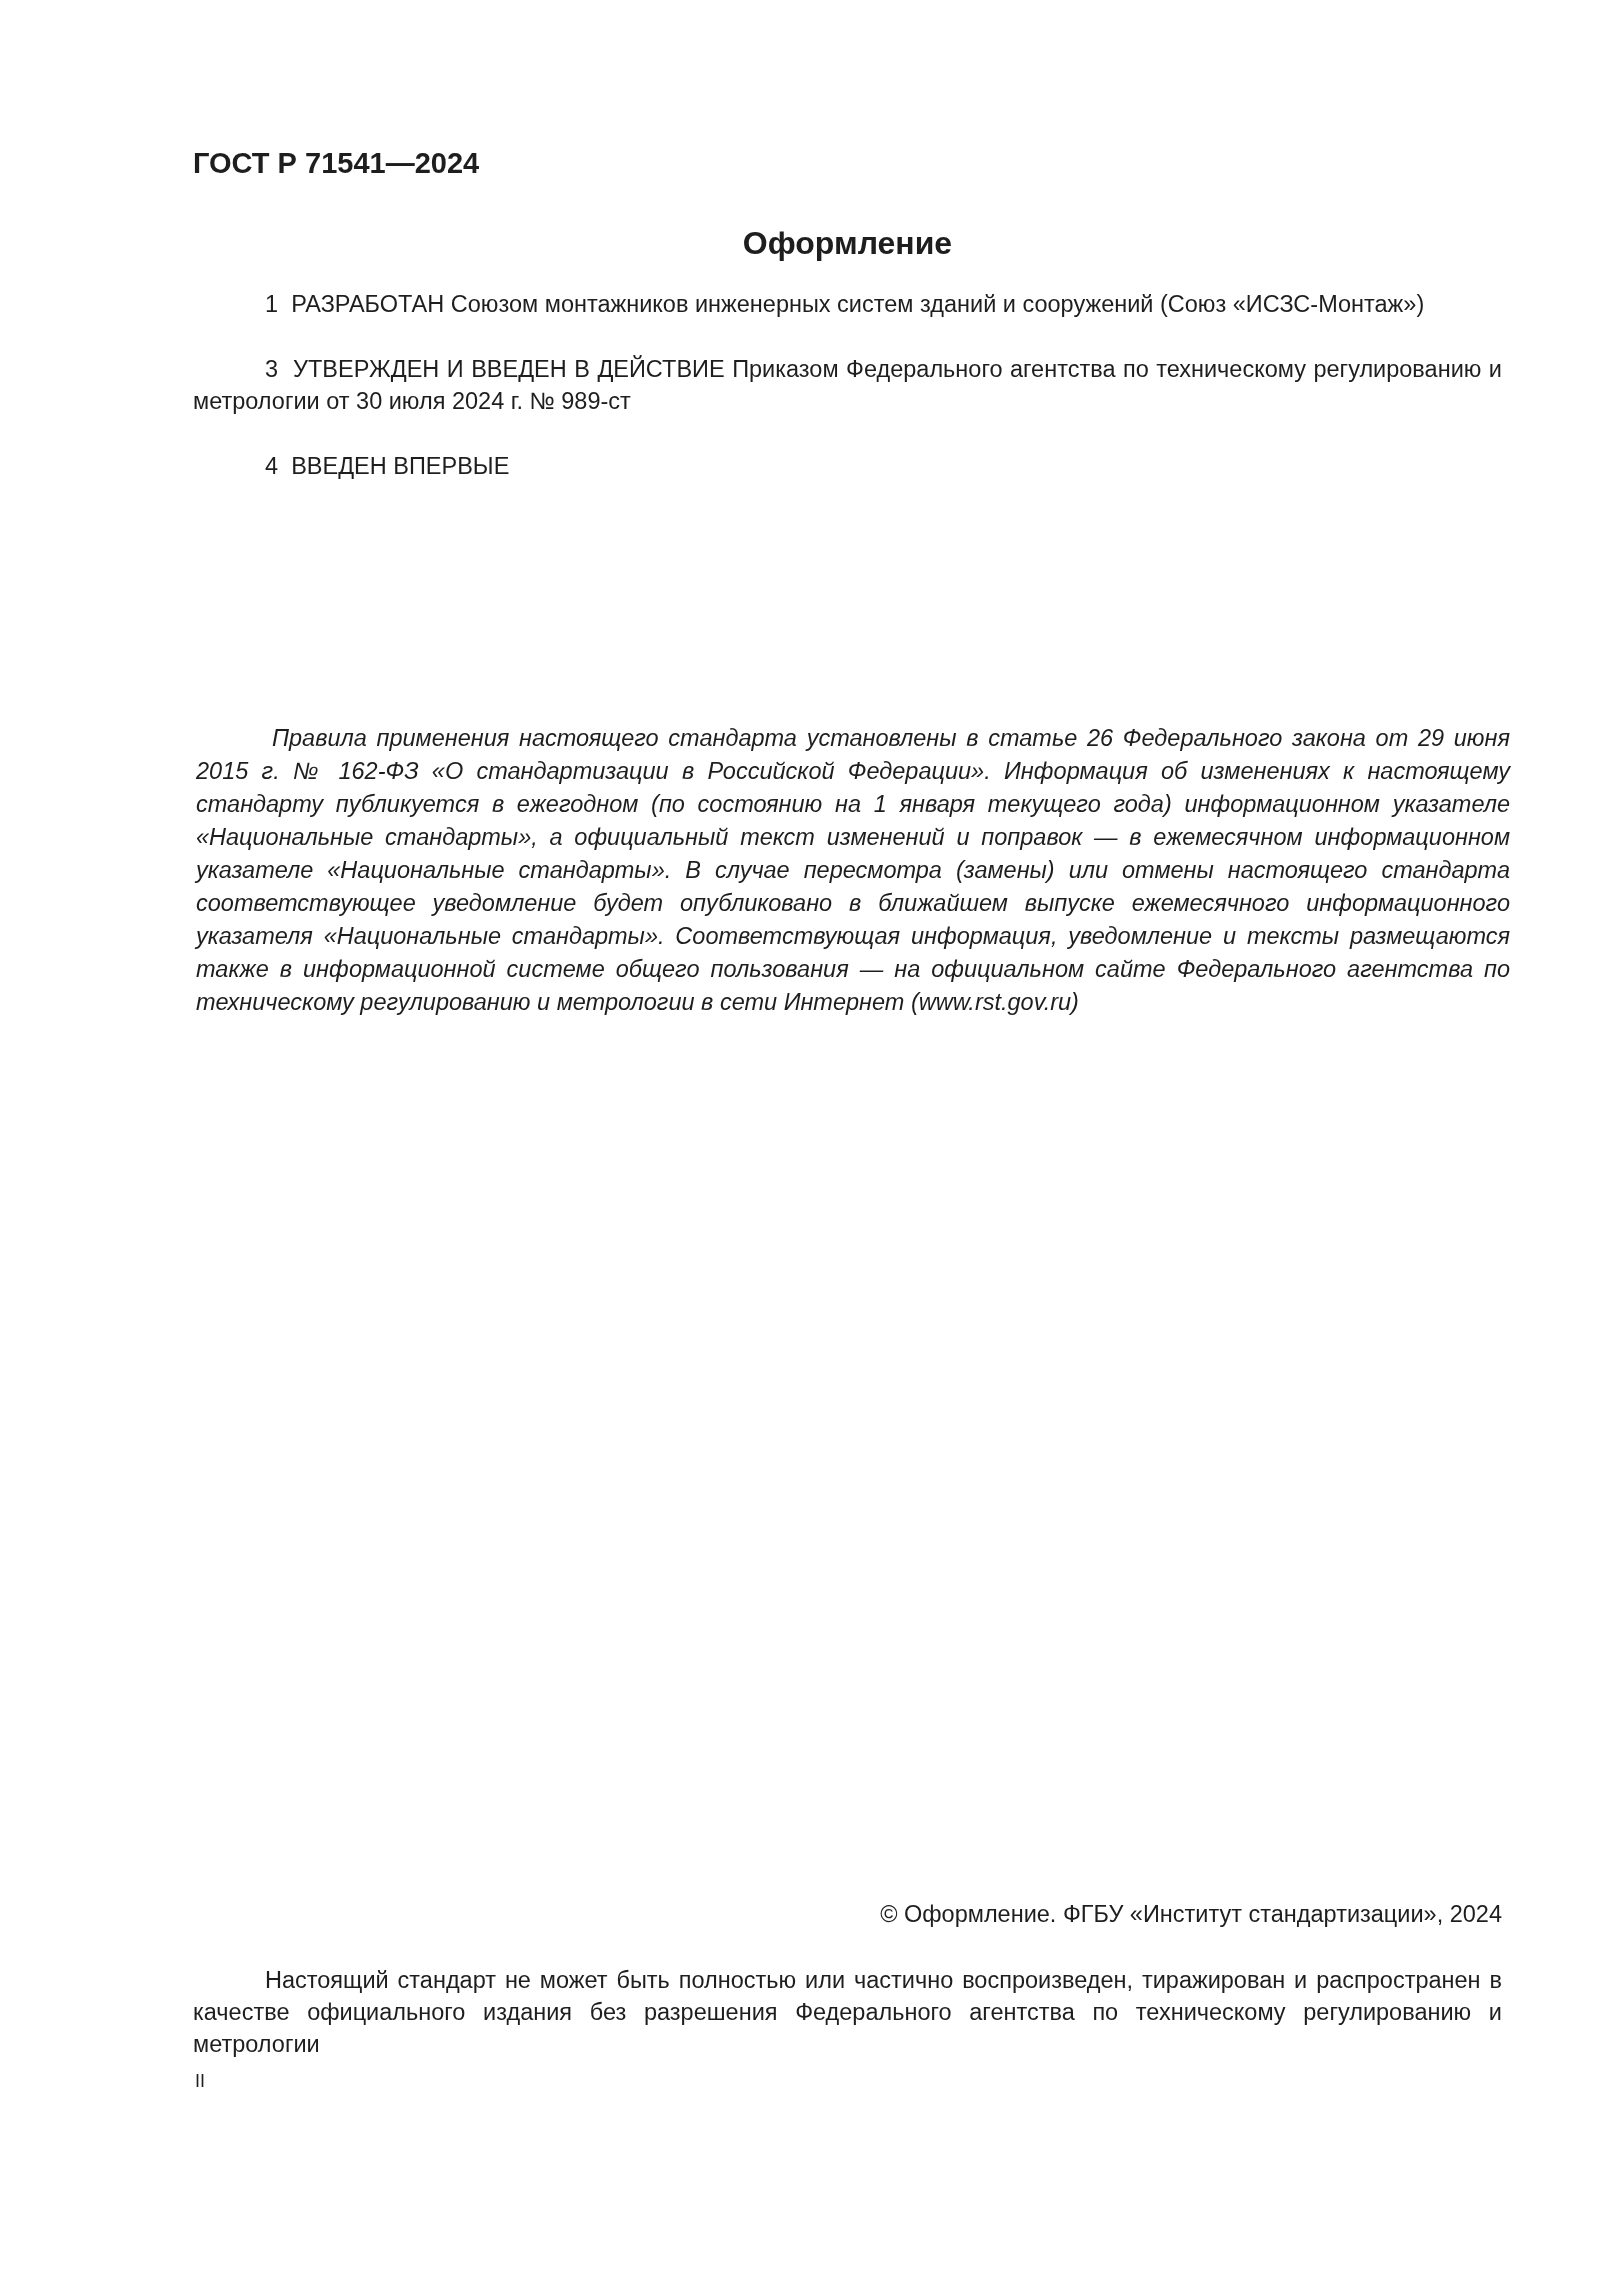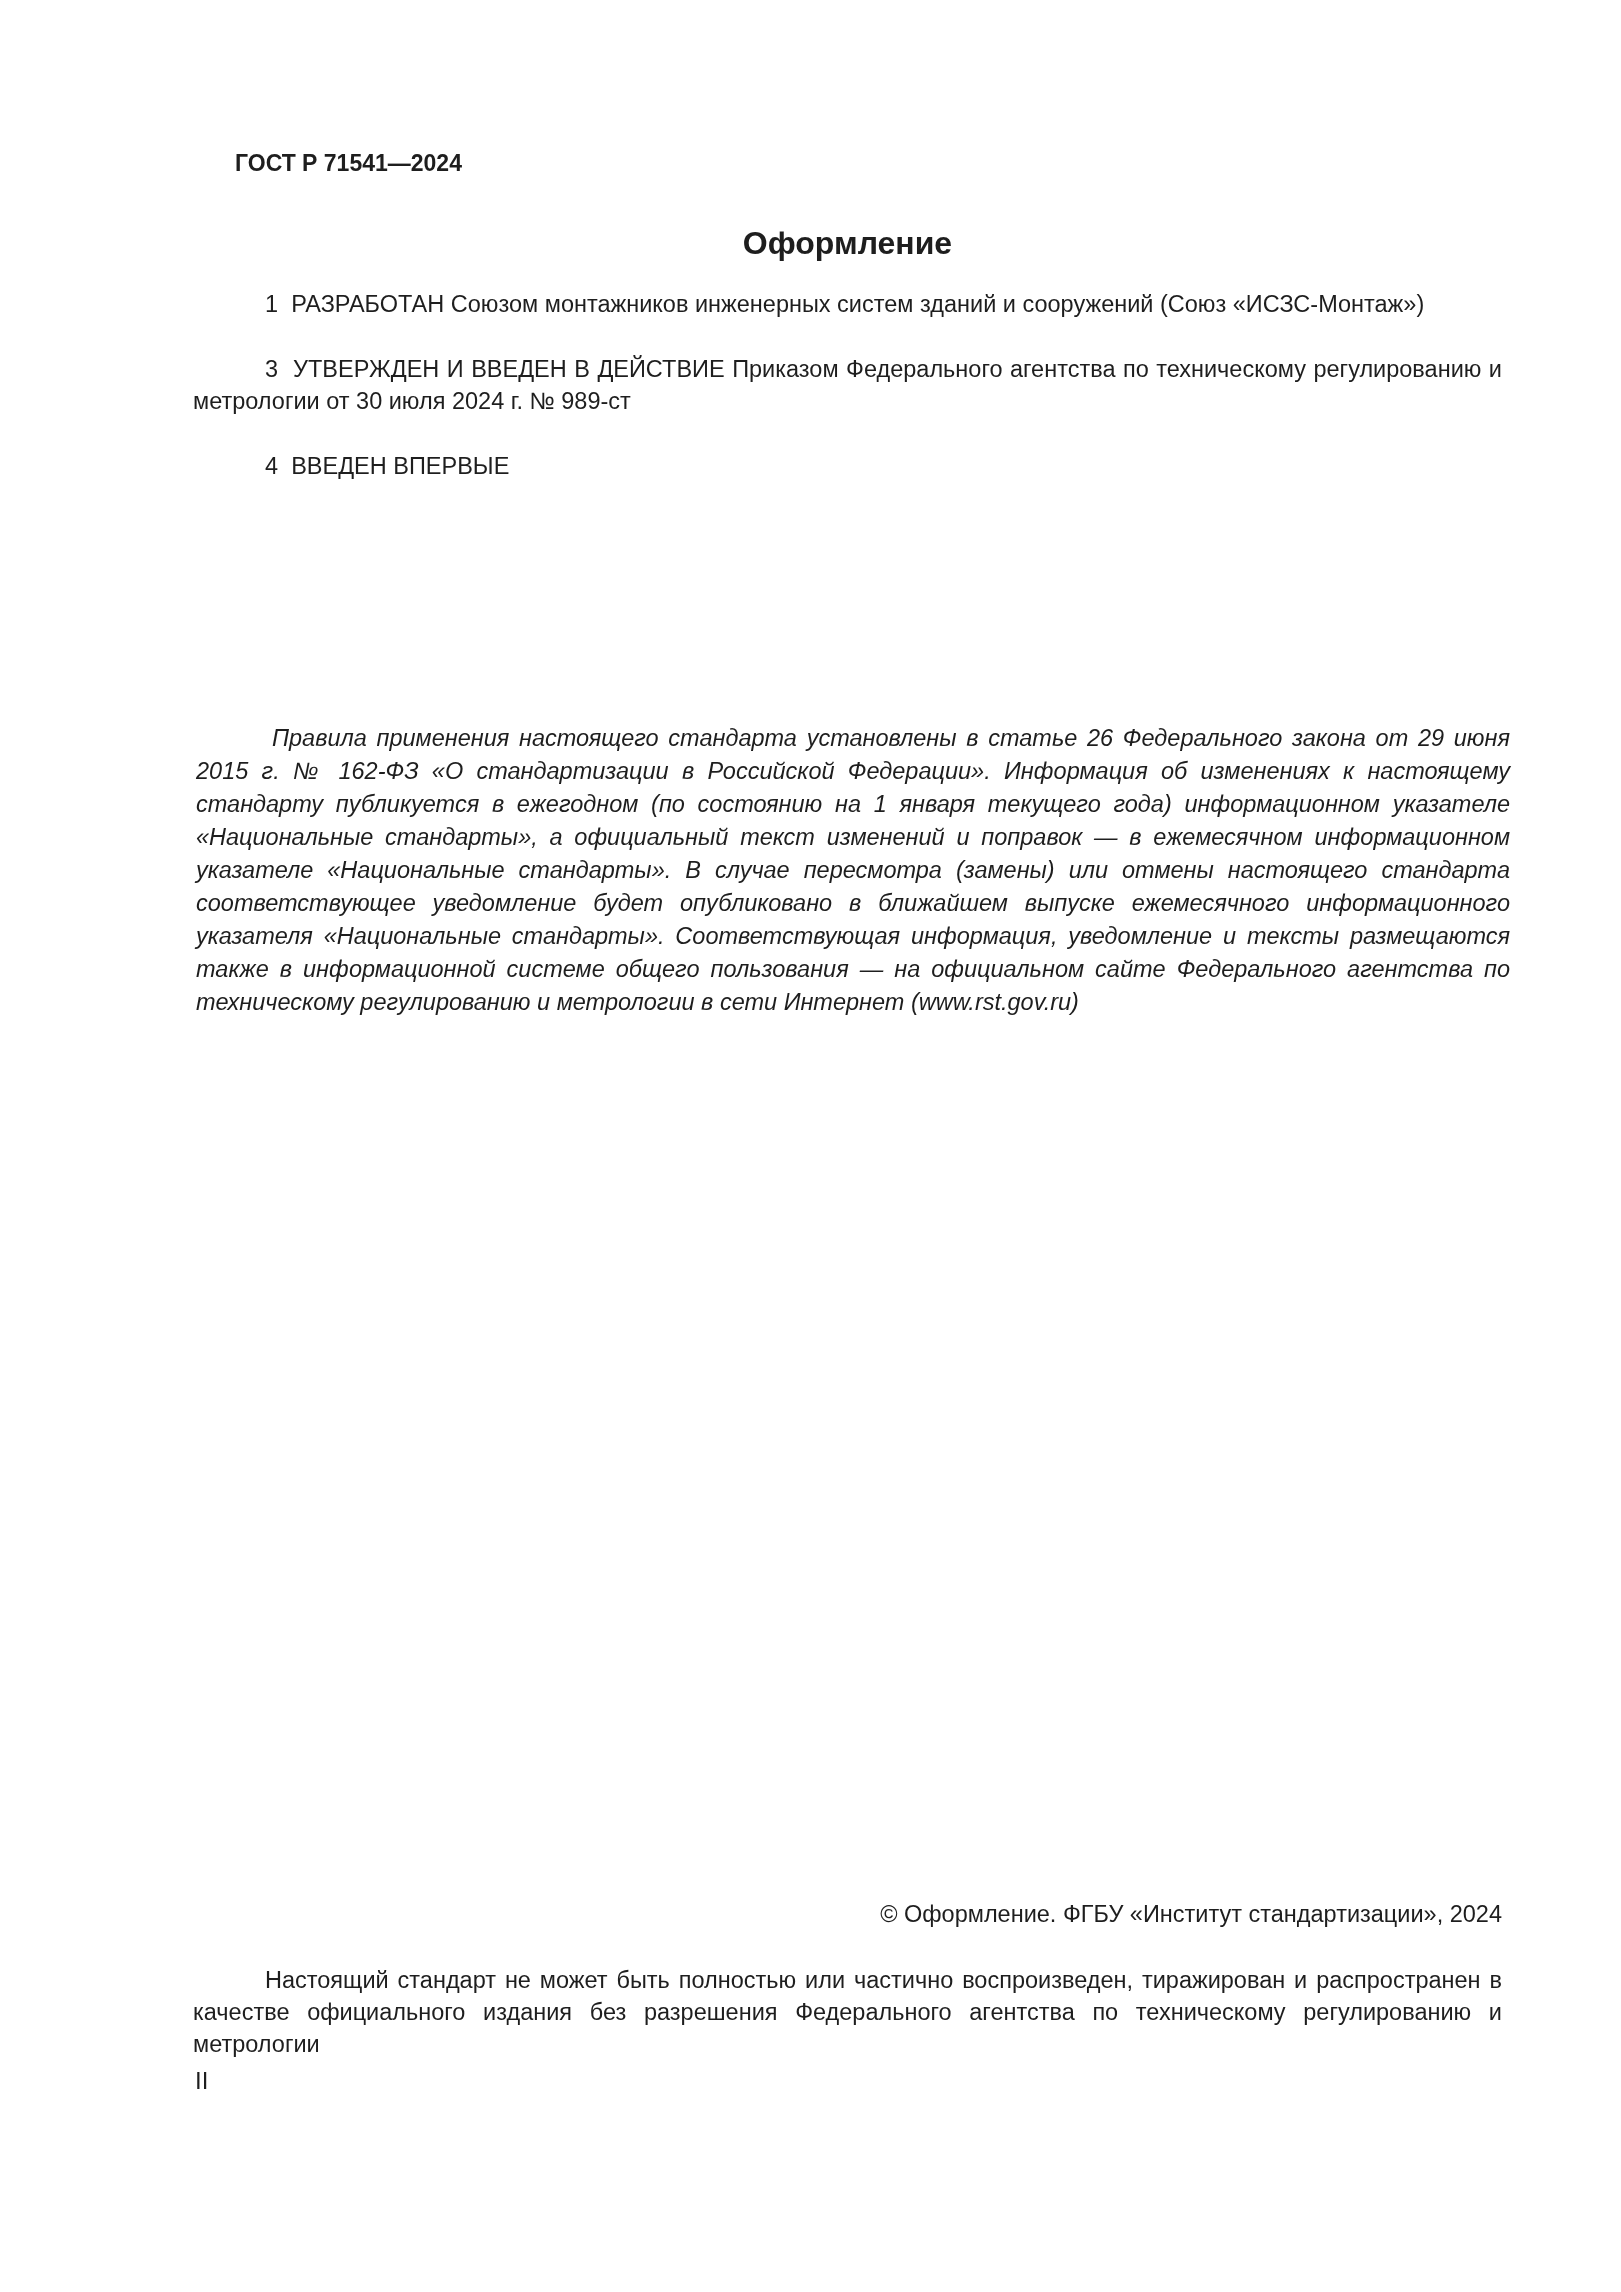--- a/index.html
+++ b/index.html
@@ -13,25 +13,24 @@
     height: 2293px;
     background: #ffffff;
     color: #1e1e1e;
     font-family: "Liberation Sans", "DejaVu Sans", sans-serif;
     overflow: hidden;
   }
   .doc-code {
     position: absolute;
     top: 146px;
     left: 193px;
-    font-size: 23px;
+    font-size: 29px;
     font-weight: bold;
     line-height: 35px;
     white-space: nowrap;
-    margin-left: 42px;
   }
   .section-title {
     position: absolute;
     top: 225px;
     left: 193px;
     width: 1309px;
     margin: 0;
     font-size: 32px;
     font-weight: bold;
     line-height: 37px;
@@ -88,21 +87,21 @@
     line-height: 32px;
     text-align: justify;
     text-indent: 72px;
     hyphens: auto;
     -webkit-hyphens: auto;
   }
   .page-number {
     position: absolute;
     top: 2065px;
     left: 195px;
-    font-size: 24px;
+    font-size: 18px;
     line-height: 32px;
   }
 </style>
 </head>
 <body>
 
 <div class="page">
 
   <div class="doc-code">ГОСТ Р 71541—2024</div>
 

